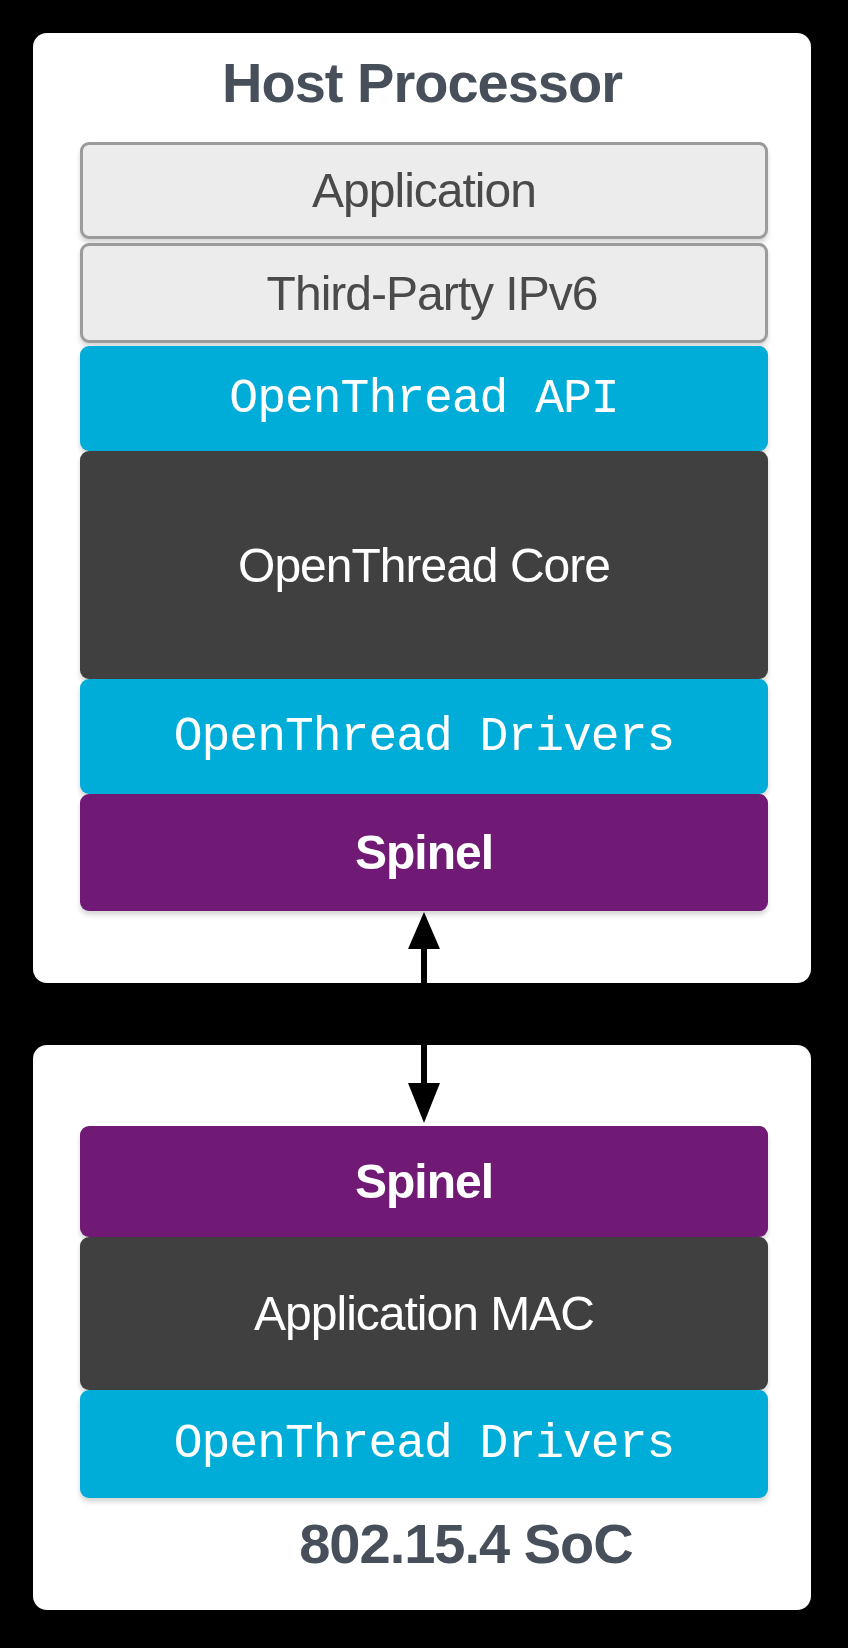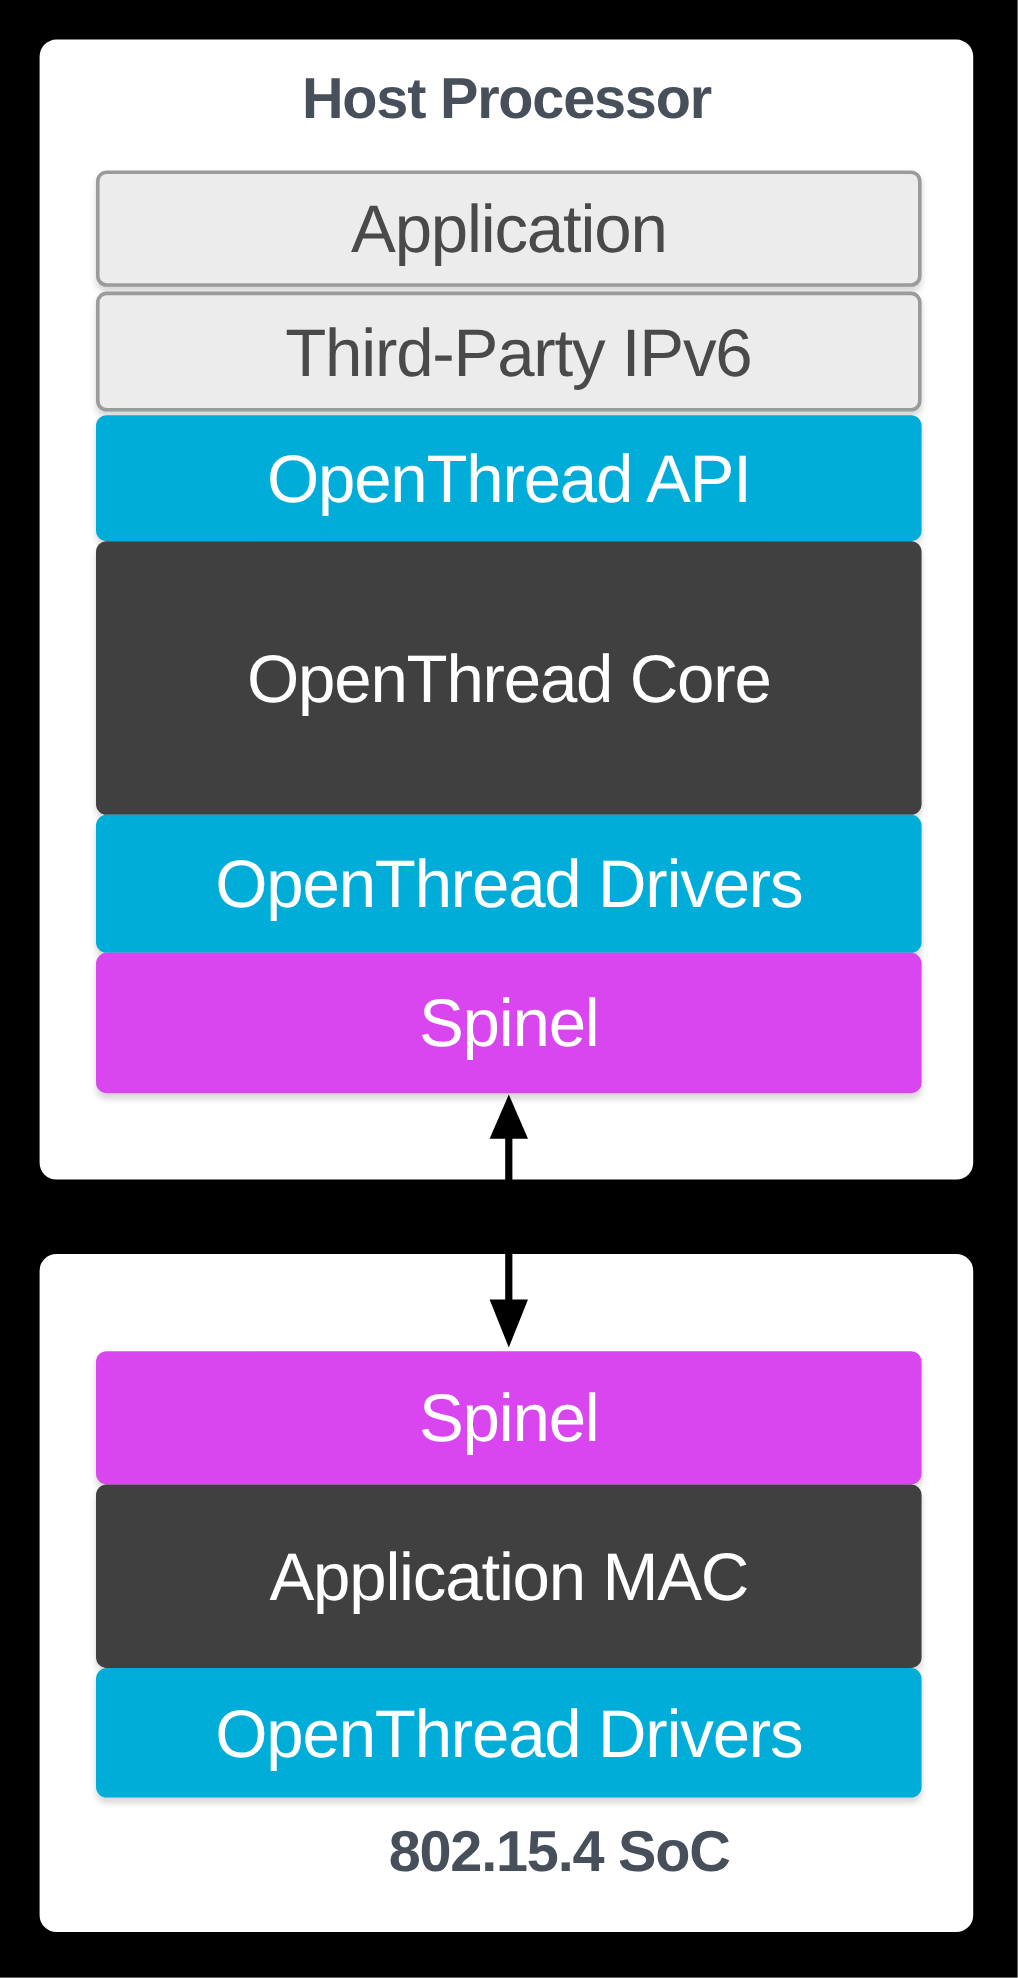--- a/index.html
+++ b/index.html
@@ -17,21 +17,21 @@
     background:#ffffff;
     border-radius:14px;
   }
   #host-panel{top:33px;height:950px;}
   #soc-panel{top:1045px;height:565px;}
 
   .panel-title{
     position:absolute;
     left:0;width:100%;
     text-align:center;
-    font-size:48px;
+    font-size:56px;
     font-weight:bold;
     letter-spacing:-1px;
     color:#47505A;
     line-height:72px;
   }
   #host-title{top:14px;}
   #soc-title{top:463px;padding-left:44px;}
 
   .stack{
     position:absolute;
@@ -41,33 +41,33 @@
   #host-stack{top:109px;}
   #soc-stack{top:81px;}
 
   .layer{
     box-sizing:border-box;
     width:100%;
     border-radius:9px;
     display:flex;
     align-items:center;
     justify-content:center;
-    font-size:56px;
+    font-size:48px;
     letter-spacing:-1px;
     color:#ffffff;
     box-shadow:0 4px 5px rgba(0,0,0,0.16);
   }
   .layer.muted{
     background:#ECECEC;
     border:3px solid #9B9B9B;
     color:#4A4A4A;
   }
-  .layer.cyan{background:#00ADD8;}
+  .layer.cyan{background:#00ADD8;font-family:Liberation Mono, monospace;}
   .layer.navy{background:#404040;}
-  .layer.red{background:#d946ef;}
+  .layer.red{background:#701a75;font-weight:bold;}
 
   
   [data-name="layer-application"]{height:97px;margin-bottom:4px;}
   [data-name="layer-third-party-ipv6"]{height:100px;margin-bottom:3px;padding-left:16px;}
   [data-name="layer-openthread-api"]{height:105px;}
   [data-name="layer-openthread-core"]{height:228px;}
   [data-name="layer-openthread-drivers-host"]{height:115px;}
   [data-name="layer-spinel-host"]{height:117px;}
   [data-name="layer-spinel-soc"]{height:111px;}
   [data-name="layer-openthread-mac"]{height:153px;}

